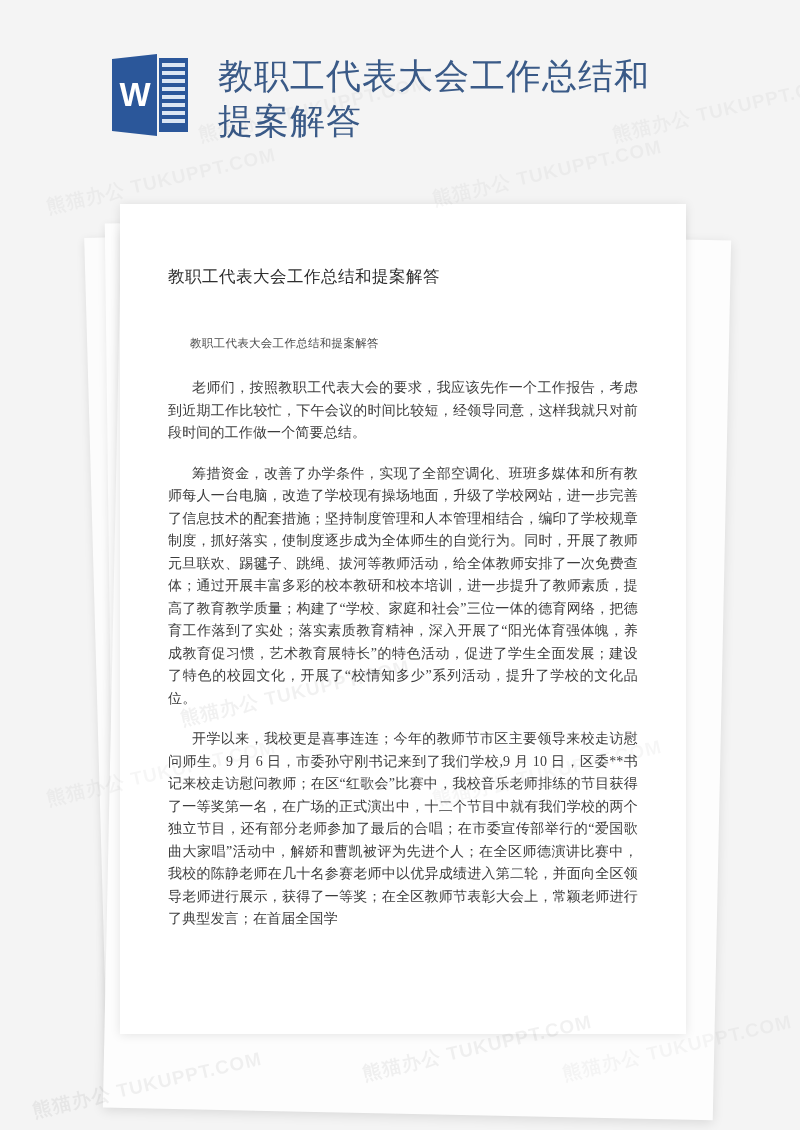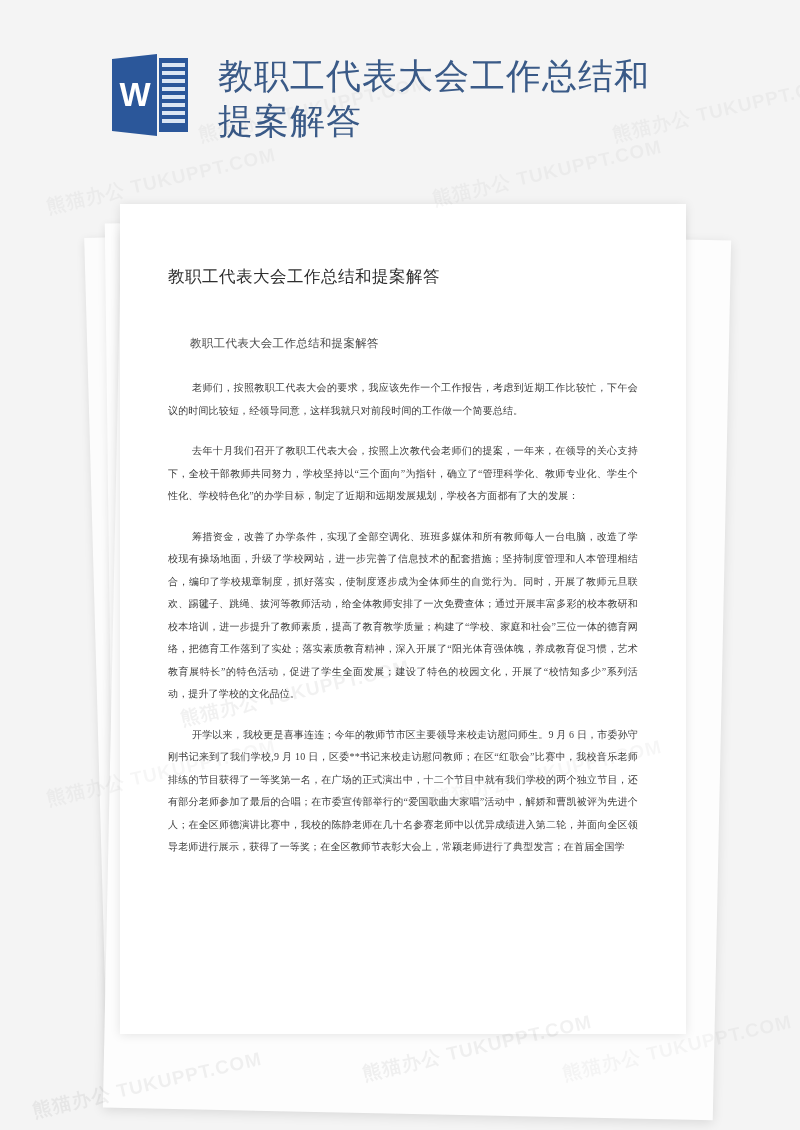--- a/index.html
+++ b/index.html
@@ -156,21 +156,21 @@
   }
 
   #doc-subtitle {
     font-size: 11.5px;
     color: #4a4a4a;
     margin: 0 0 26px 22px;
     letter-spacing: 0.3px;
   }
 
   .doc-p {
-    font-size: 10px;
+    font-size: 14px;
     line-height: 22.5px;
     color: #3c3c3c;
     margin: 0 0 18px 0;
     text-align: justify;
     text-indent: 24px;
     letter-spacing: 0.15px;
   }
 
   
   .wm {
@@ -216,21 +216,20 @@
   <div class="sheet" id="sheet-bottom"></div>
 
   <div class="sheet" id="sheet-front">
     <div id="doc-inner">
 
       <h1 id="doc-title">教职工代表大会工作总结和提案解答</h1>
 
       <div id="doc-subtitle">教职工代表大会工作总结和提案解答</div>
 
       <p class="doc-p">老师们，按照教职工代表大会的要求，我应该先作一个工作报告，考虑到近期工作比较忙，下午会议的时间比较短，经领导同意，这样我就只对前段时间的工作做一个简要总结。</p>
-      <p class="doc-p">去年十月我们召开了教职工代表大会，按照上次教代会老师们的提案，一年来，在领导的关心支持下，全校干部教师共同努力，学校坚持以“三个面向”为指针，确立了“管理科学化、教师专业化、学生个性化、学校特色化”的办学目标，制定了近期和远期发展规划，学校各方面都有了大的发展：</p>
       <p class="doc-p">筹措资金，改善了办学条件，实现了全部空调化、班班多媒体和所有教师每人一台电脑，改造了学校现有操场地面，升级了学校网站，进一步完善了信息技术的配套措施；坚持制度管理和人本管理相结合，编印了学校规章制度，抓好落实，使制度逐步成为全体师生的自觉行为。同时，开展了教师元旦联欢、踢毽子、跳绳、拔河等教师活动，给全体教师安排了一次免费查体；通过开展丰富多彩的校本教研和校本培训，进一步提升了教师素质，提高了教育教学质量；构建了“学校、家庭和社会”三位一体的德育网络，把德育工作落到了实处；落实素质教育精神，深入开展了“阳光体育强体魄，养成教育促习惯，艺术教育展特长”的特色活动，促进了学生全面发展；建设了特色的校园文化，开展了“校情知多少”系列活动，提升了学校的文化品位。</p>
       <p class="doc-p">开学以来，我校更是喜事连连；今年的教师节市区主要领导来校走访慰问师生。9 月 6 日，市委孙守刚书记来到了我们学校,9 月 10 日，区委**书记来校走访慰问教师；在区“红歌会”比赛中，我校音乐老师排练的节目获得了一等奖第一名，在广场的正式演出中，十二个节目中就有我们学校的两个独立节目，还有部分老师参加了最后的合唱；在市委宣传部举行的“爱国歌曲大家唱”活动中，解娇和曹凯被评为先进个人；在全区师德演讲比赛中，我校的陈静老师在几十名参赛老师中以优异成绩进入第二轮，并面向全区领导老师进行展示，获得了一等奖；在全区教师节表彰大会上，常颖老师进行了典型发言；在首届全国学</p>
 
     </div>
   </div>
 </div>
 
 <div class="wm wm-soft" style="left:44px;  top:168px;">熊猫办公 TUKUPPT.COM</div>
 <div class="wm wm-soft" style="left:196px; top:96px;">熊猫办公 TUKUPPT.COM</div>
 <div class="wm wm-soft" style="left:430px; top:160px;">熊猫办公 TUKUPPT.COM</div>

